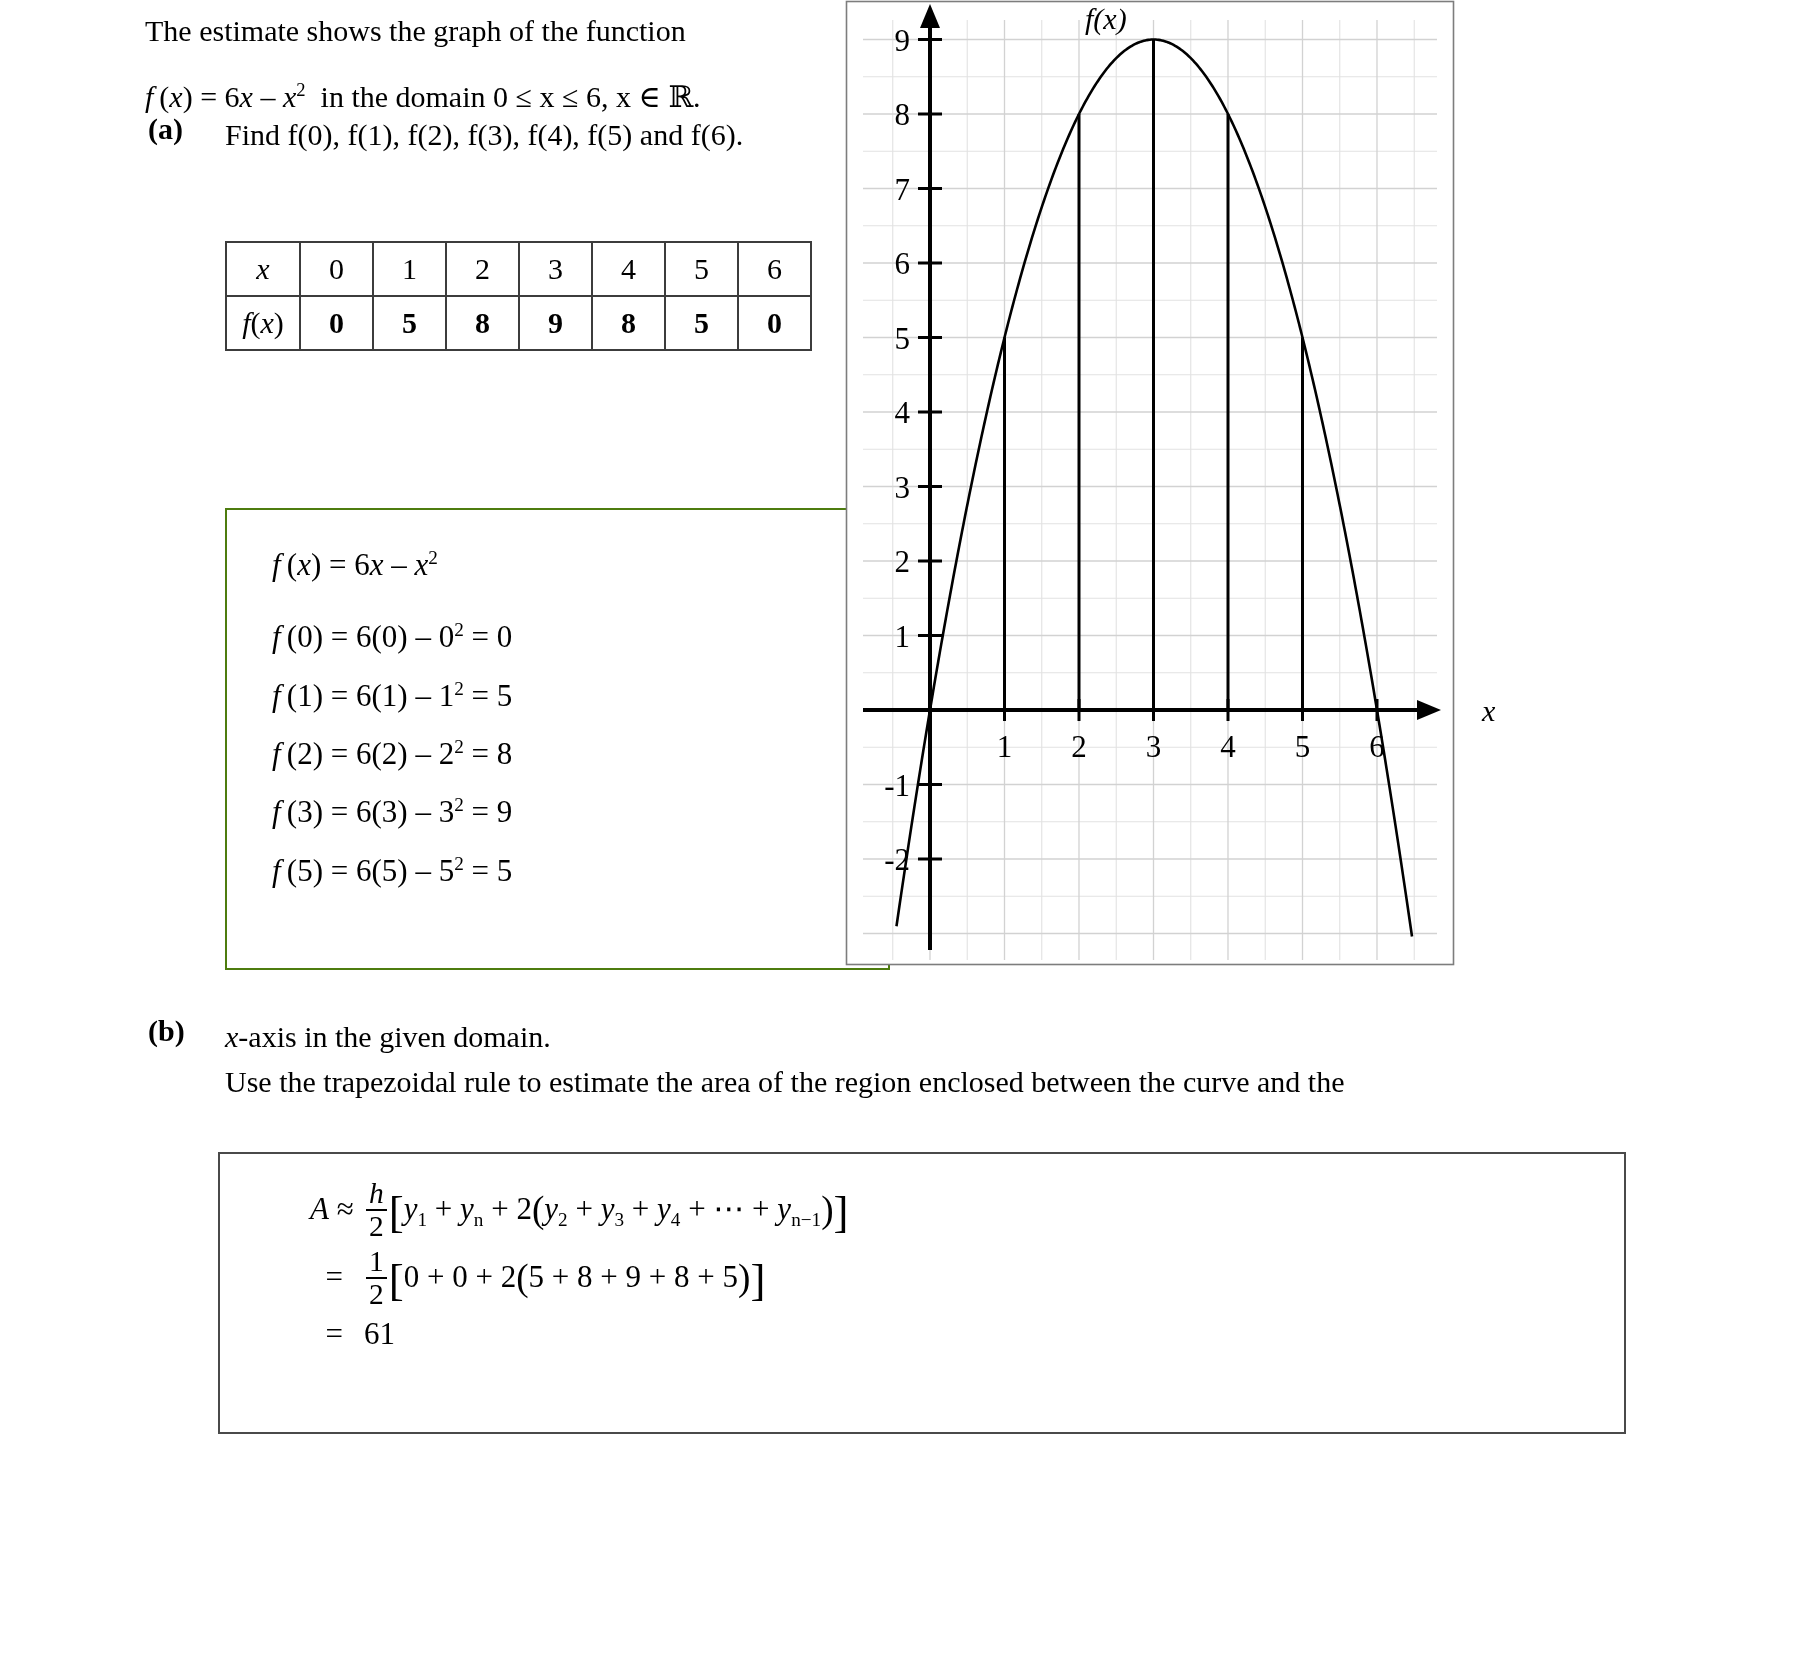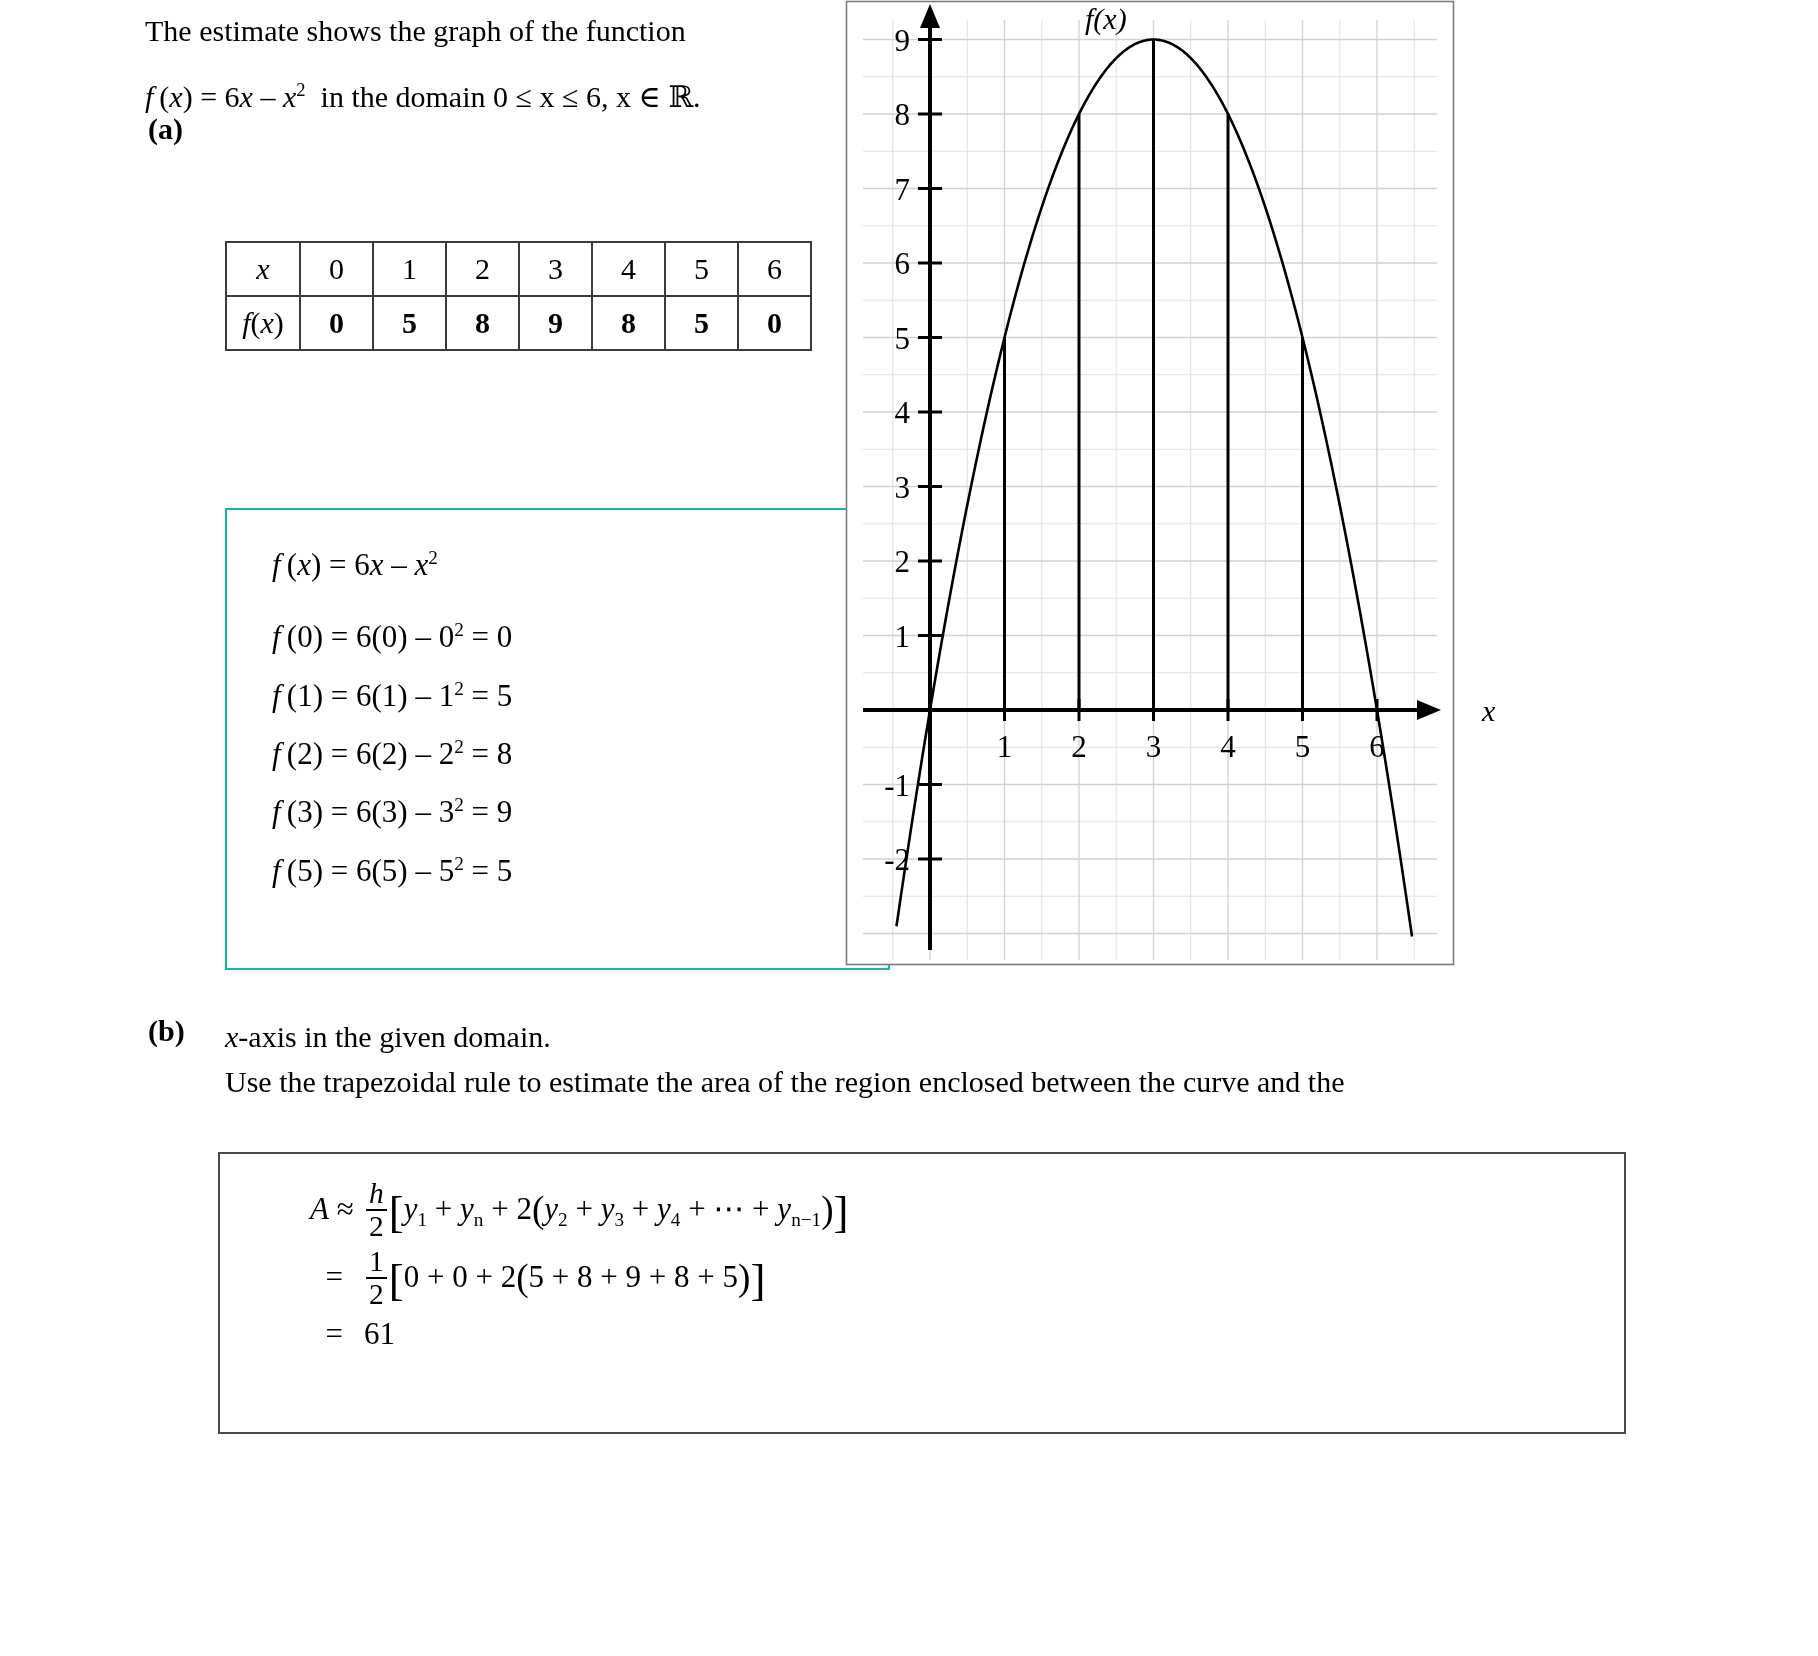--- a/index.html
+++ b/index.html
@@ -43,21 +43,21 @@
     padding: 0;
   }
   #values-table td.rowhead { width: 72px; font-style: italic; }
   #values-table tr.frow td { font-weight: bold; }
   #values-table tr.frow td.rowhead { font-weight: normal; font-style: normal; }
 
   
   #work-box-a {
     left: 225px; top: 508px;
     width: 665px; height: 462px;
-    border: 2px solid #14b8a6;
+    border: 2px solid #4d7c0f;
     box-sizing: border-box;
   }
   #work-box-a .lines {
     position: absolute;
     left: 45px; top: 22px;
     font-size: 31px;
     line-height: 51px;
   }
   #work-box-a .lines div { white-space: nowrap; }
   #work-box-a .lines div:first-child { margin-bottom: 14px; }
@@ -119,20 +119,21 @@
 <div class="abs" id="intro">
   <div>The estimate shows the graph of the function</div>
   <div class="mathline">
     <span><i class="v">f</i> (<i class="v">x</i>) = 6<i class="v">x</i> – <i class="v">x</i><sup class="sq">2</sup></span>
     &nbsp;<span>in the domain  0 ≤ x ≤ 6, x ∈ ℝ.</span>
   </div>
 </div>
 
 <div class="abs" id="part-a-label">(a)</div>
 <div class="abs" id="part-a-body">
+  <div>Find f(0), f(1), f(2), f(3), f(4), f(5) and  f(6).</div>
 </div>
 
 <table class="abs" id="values-table">
   <tbody>
       <tr class="xrow">
     <td class="rowhead">x</td>
     <td>0</td>
     <td>1</td>
     <td>2</td>
     <td>3</td>

